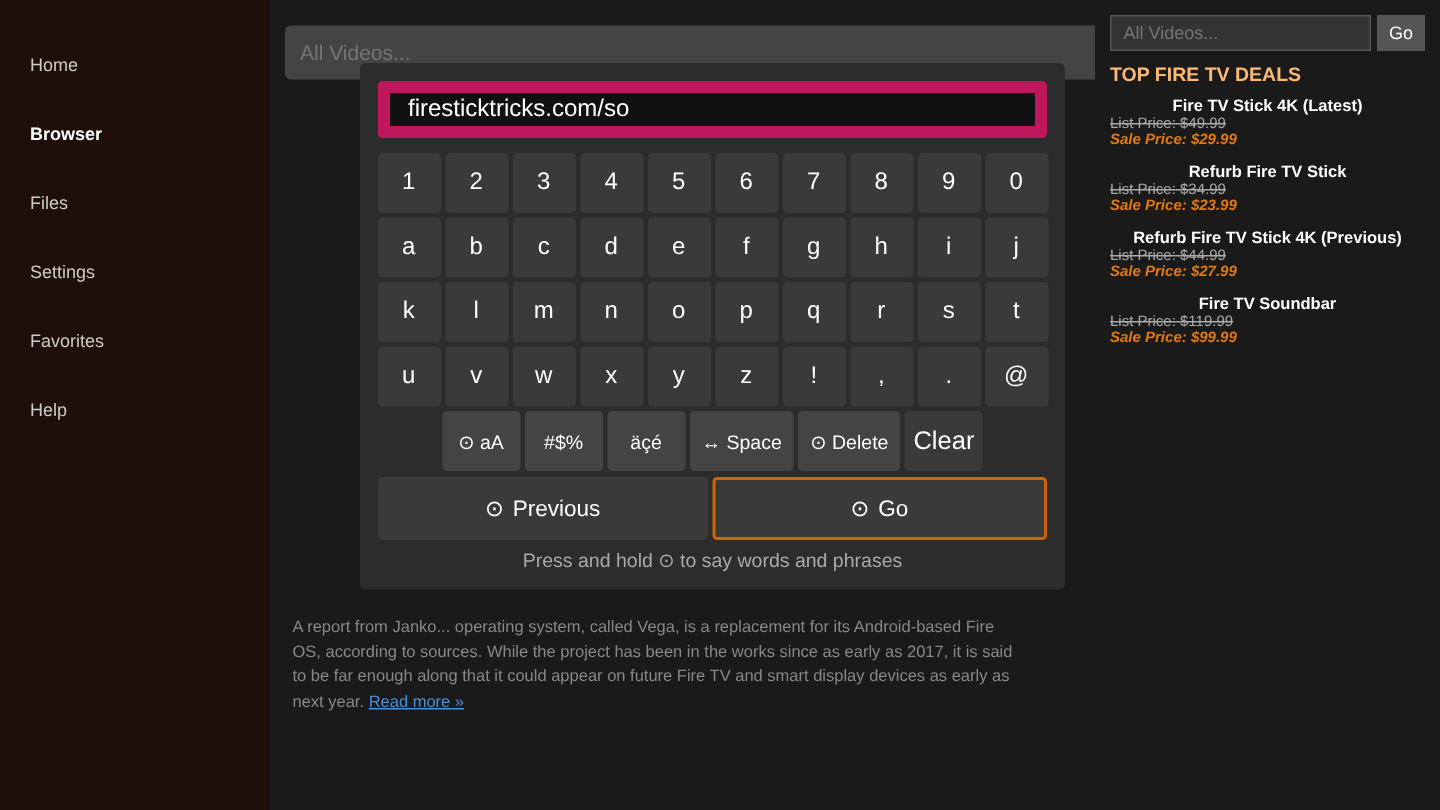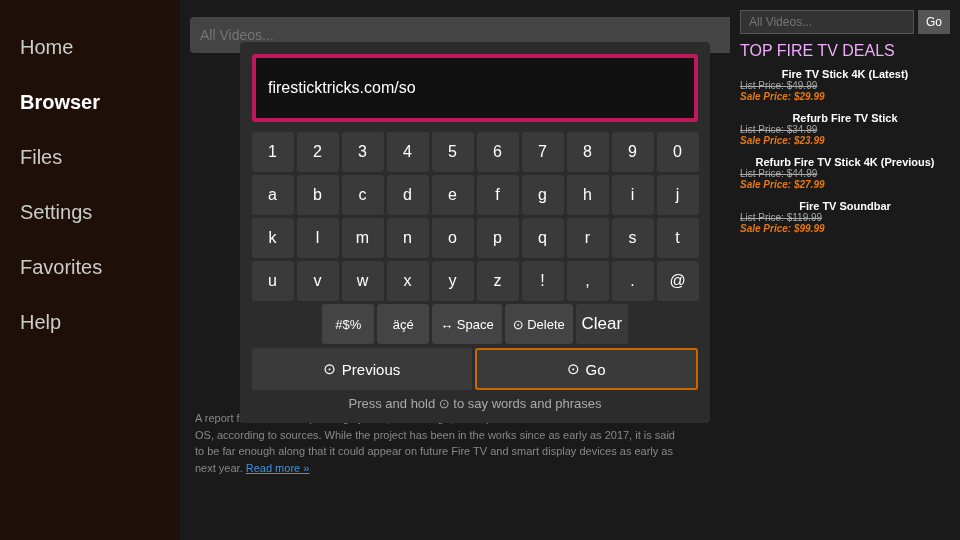--- a/index.html
+++ b/index.html
@@ -19,21 +19,21 @@
       width: 180px;
       height: 540px;
       background: #1e1008;
       display: flex;
       flex-direction: column;
       padding-top: 20px;
     }
     .sidebar-item {
       padding: 16px 20px;
       color: #ccc;
-      font-size: 20px;
+      font-size: 12px;
       cursor: pointer;
     }
     .sidebar-item.active {
       color: #fff;
       font-weight: bold;
     }
 
     
     #topbar {
       position: absolute;
@@ -100,23 +100,23 @@
     }
     #deals-search button {
       background: #555;
       color: #fff;
       border: none;
       padding: 4px 8px;
       font-size: 12px;
       cursor: pointer;
     }
     .deals-title {
-      color: #f0abfc;
-      font-size: 16px;
-      font-weight: normal;
+      color: #fdba74;
+      font-size: 13px;
+      font-weight: bold;
       margin-bottom: 8px;
       text-transform: uppercase;
     }
     .deal-item {
       margin-bottom: 10px;
     }
     .deal-name {
       color: #fff;
       font-size: 11px;
       font-weight: bold;
@@ -143,24 +143,24 @@
       background: #2c2c2c;
       border-radius: 4px;
       padding: 12px;
       z-index: 100;
     }
 
     
     #url-bar {
       width: 100%;
       background: #111;
-      border: 4px solid #be185d;
-      border-radius: 3px;
-      color: #fff;
-      padding: 21px 12px;
+      border: 8px solid #be185d;
+      border-radius: 3px;
+      color: #fff;
+      padding: 2px 12px;
       font-size: 16px;
       margin-bottom: 10px;
       outline: none;
     }
 
     
     .kb-row {
       display: flex;
       gap: 3px;
       margin-bottom: 3px;
@@ -362,20 +362,21 @@
     <button class="kb-key">y</button>
     <button class="kb-key">z</button>
     <button class="kb-key">!</button>
     <button class="kb-key">,</button>
     <button class="kb-key">.</button>
     <button class="kb-key">@</button>
   </div>
 
   
   <div class="kb-row">
+    <button class="kb-key special">⊙ aA</button>
     <button class="kb-key special">#$%</button>
     <button class="kb-key special">äçé</button>
     <button class="kb-key special">↔ Space</button>
     <button class="kb-key special">⊙ Delete</button>
     <button class="kb-key clear-key">Clear</button>
   </div>
 
   
   <div class="kb-bottom">
     <button class="kb-prev">

